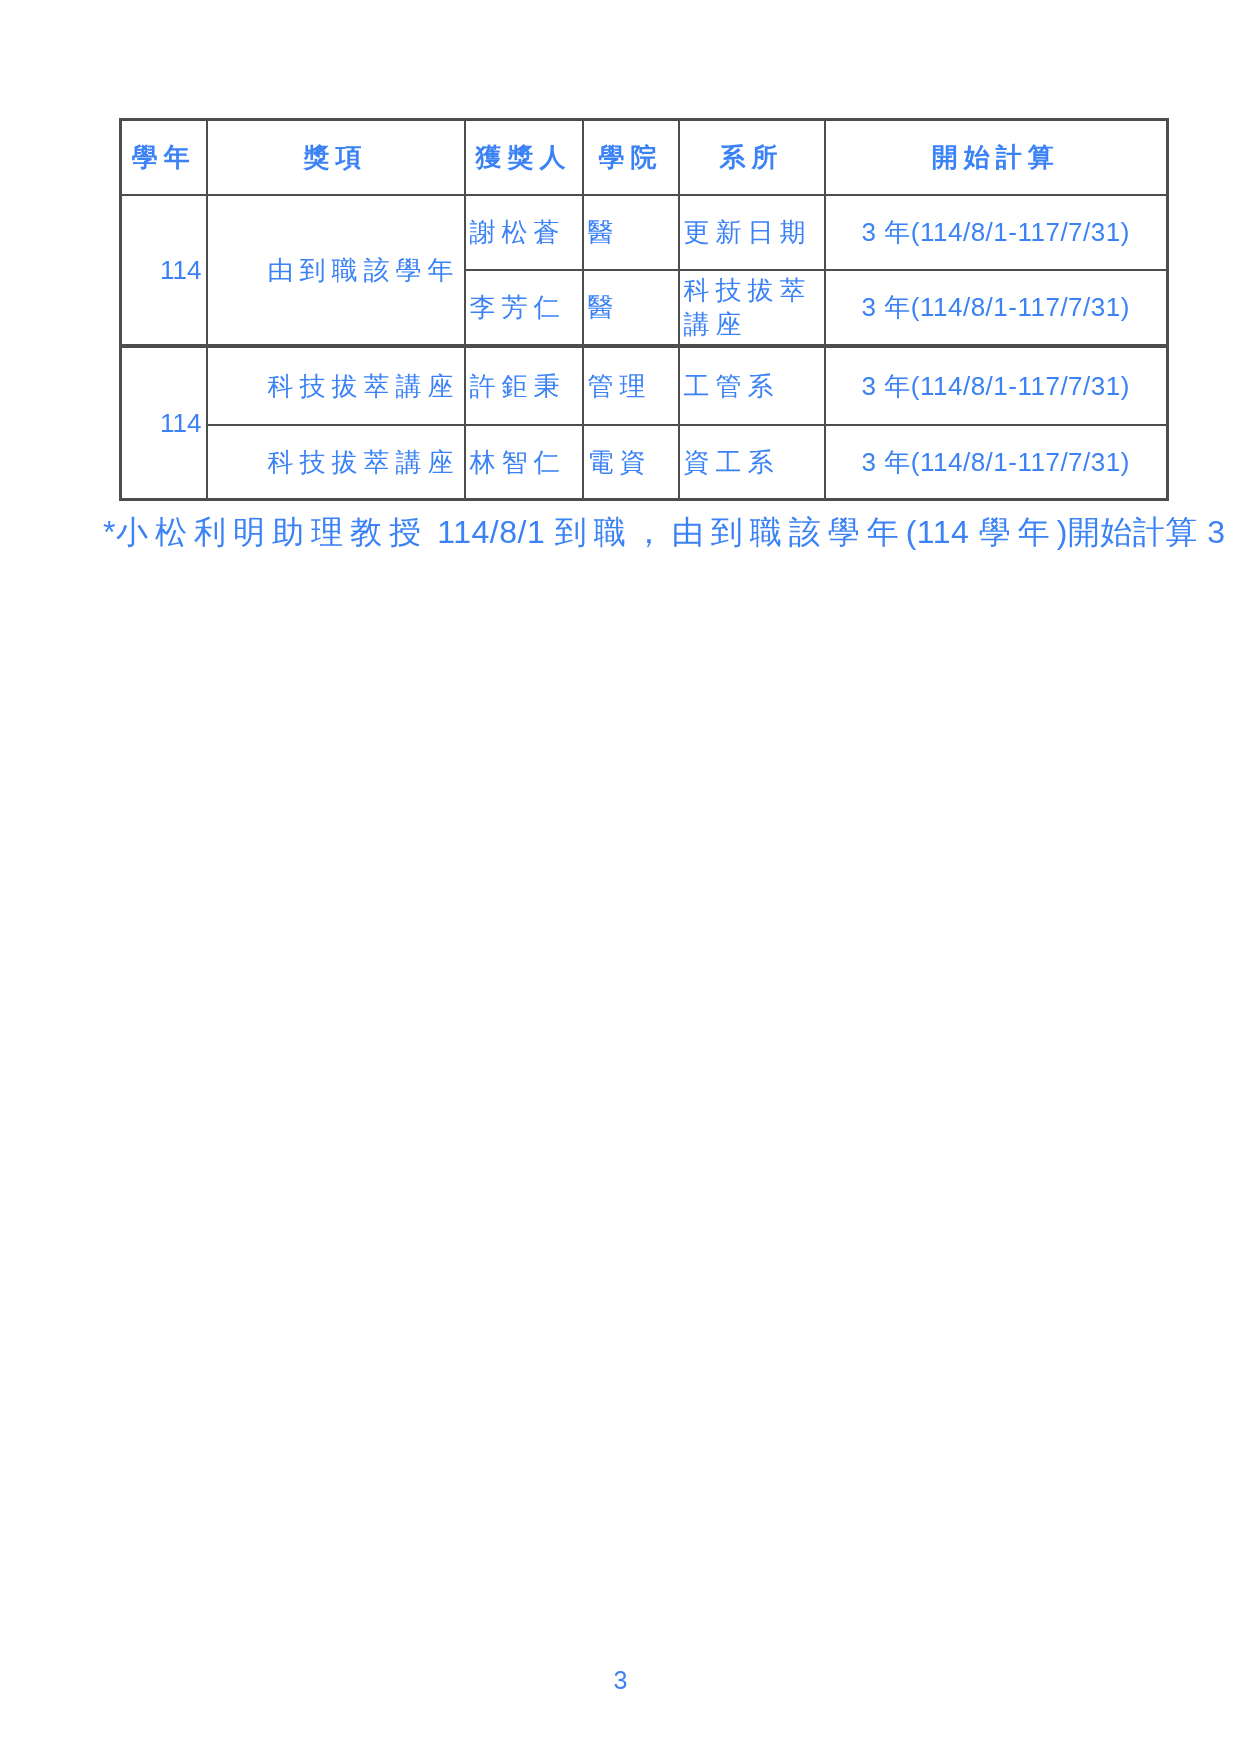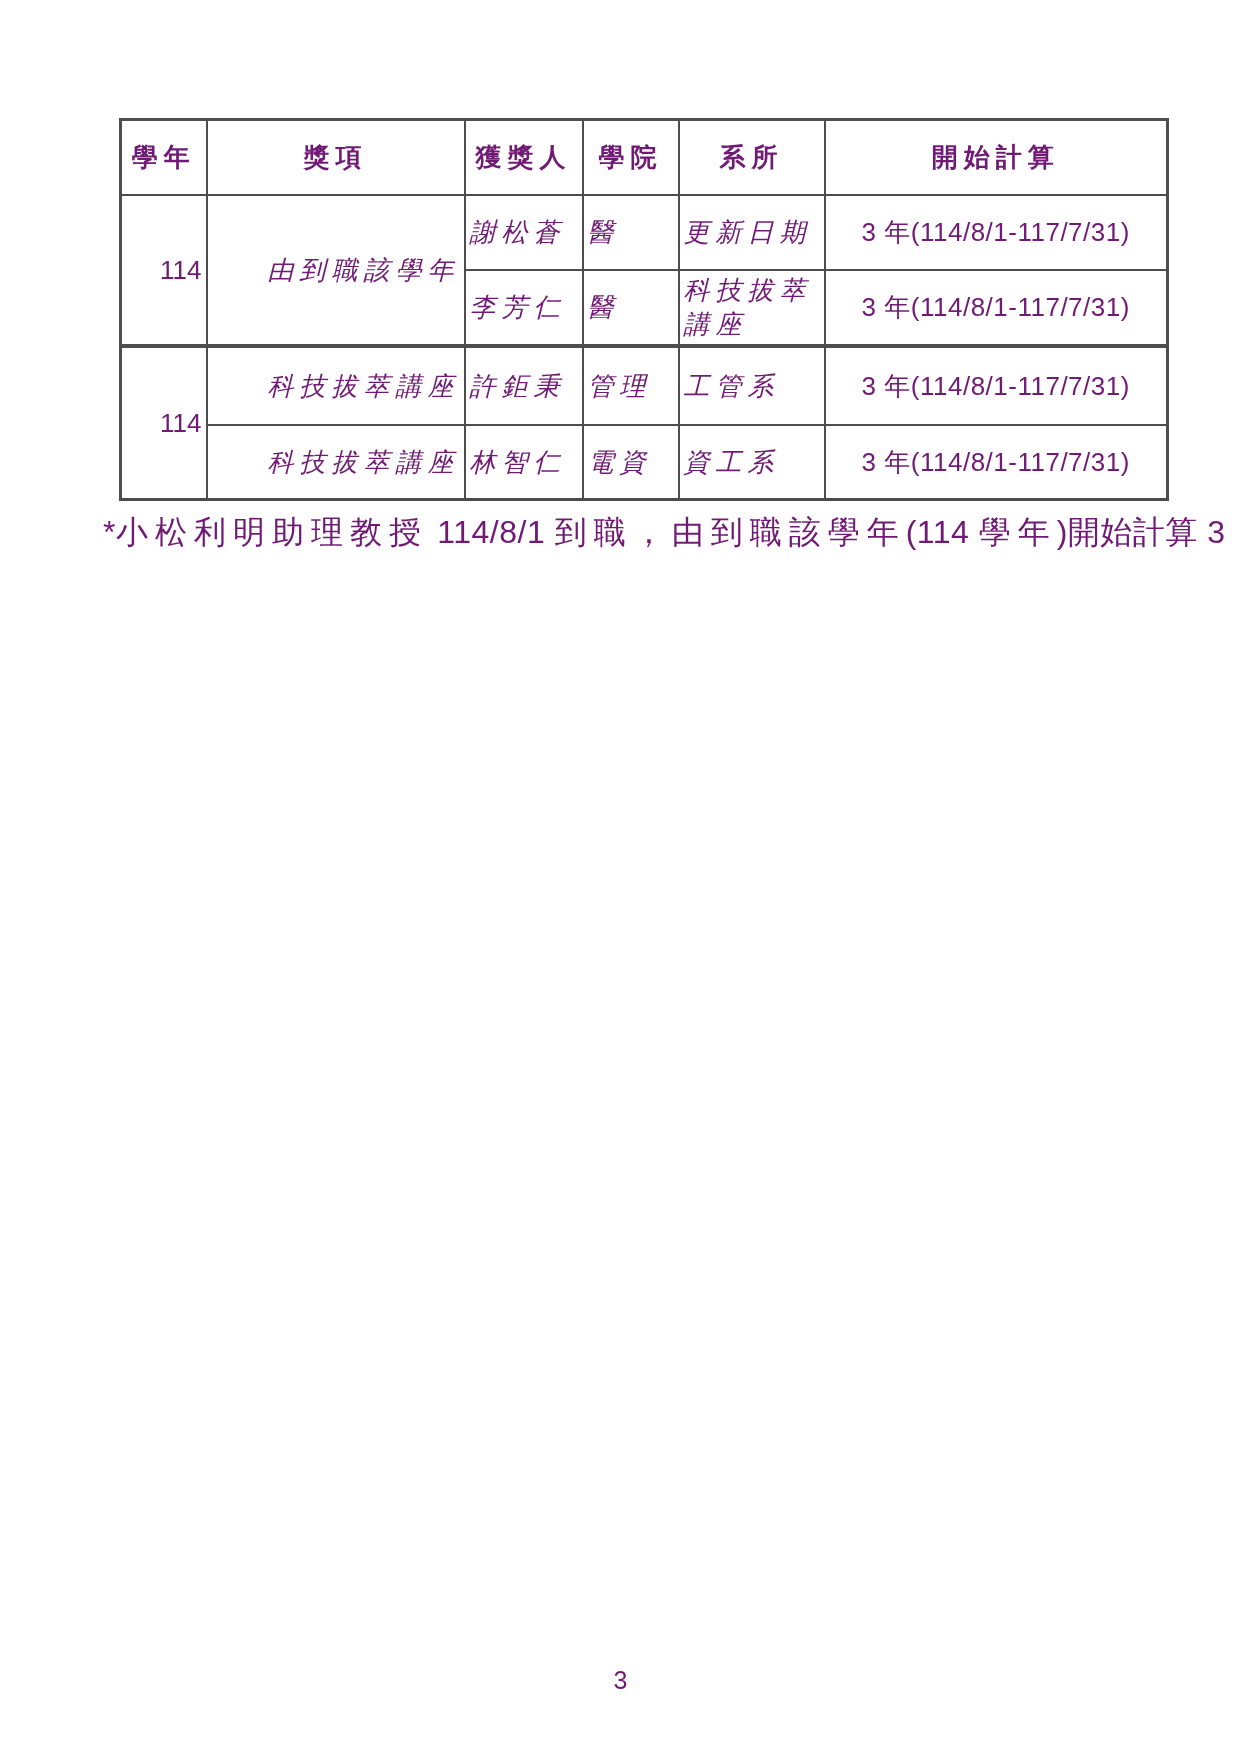--- a/index.html
+++ b/index.html
@@ -1,21 +1,21 @@
 <!DOCTYPE html>
 <html><head>
 <meta charset="utf-8">
 <style>
   html, body { margin: 0; padding: 0; background: #ffffff; }
   .page {
     position: relative;
     width: 1241px;
     height: 1755px;
     background: #ffffff;
-    color: #701a75;
+    color: #3b82f6;
     font-family: "Liberation Sans", sans-serif;
     overflow: hidden;
     border-radius: 30px;
   }
   table.award-table {
     position: absolute;
     left: 119px;
     top: 118px;
     width: 1047px;
     border-collapse: collapse;
@@ -28,21 +28,21 @@
     vertical-align: middle;
     padding: 2px 4px;
     line-height: 34px;
     overflow: hidden;
   }
   .award-table th {
     font-weight: bold;
     text-align: center;
     letter-spacing: 6px;
   }
-  .cjk-cell { letter-spacing: 6px; font-style: italic; }
+  .cjk-cell { letter-spacing: 6px; }
   .cell-center { text-align: right; }
   .cell-left { text-align: left; padding-left: 11px; }
   .period-cell { text-align: center; letter-spacing: 0.5px; white-space: nowrap; margin-left: 45px; }
   tr.h-header { height: 75px; }
   tr.h-r1 { height: 75px; }
   tr.h-r2 { height: 76px; }
   tr.h-r3 { height: 79px; }
   tr.h-r4 { height: 75px; }
   tr.group-sep td { border-top: 4px solid #4d4d4d; }
 

